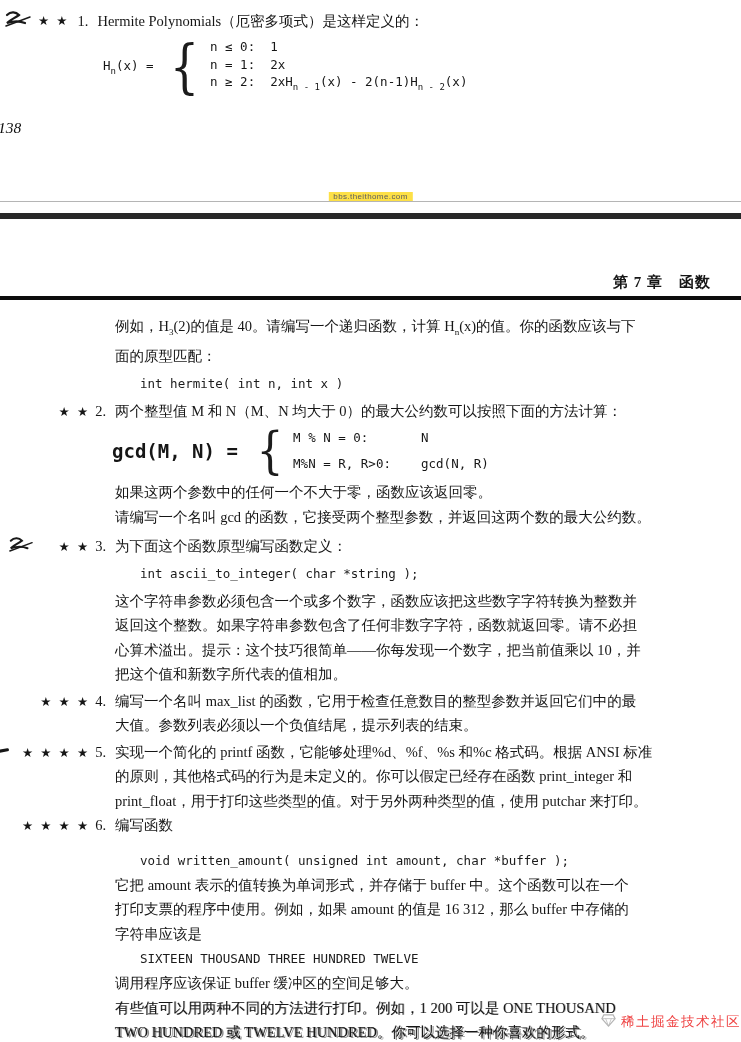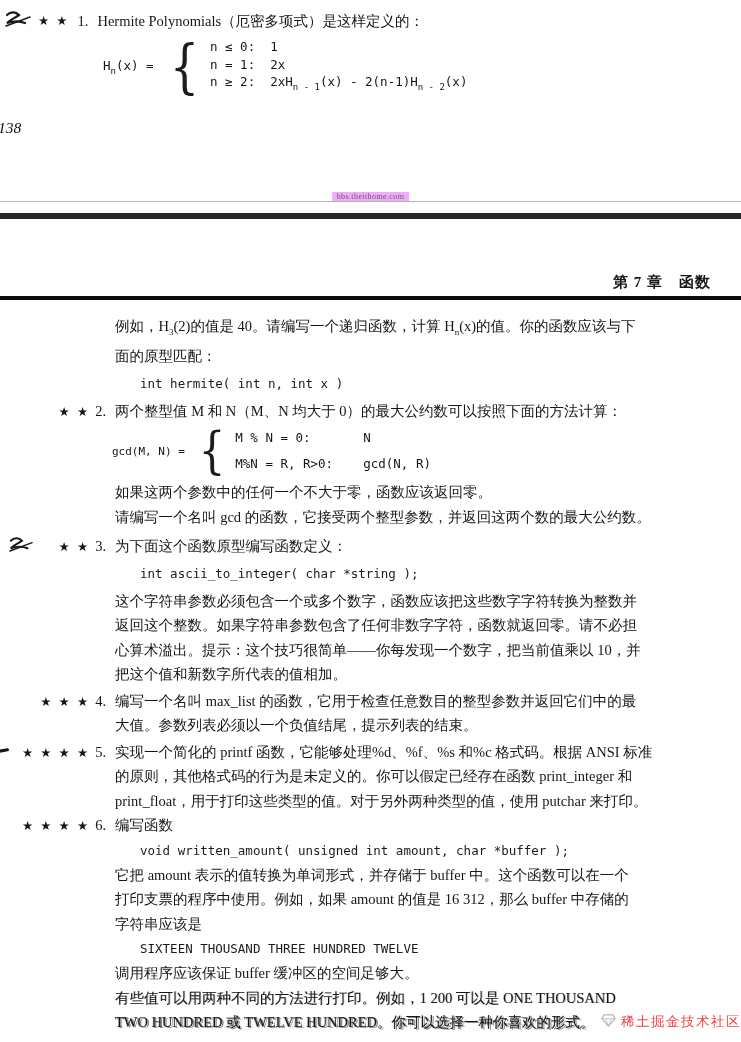--- a/index.html
+++ b/index.html
@@ -24,39 +24,39 @@
 
   .hformula { position:absolute; top:38px; left:103px; display:flex; align-items:center; }
   .hformula .f-lhs { font-size:12.5px; }
   .brace { font-family:"DejaVu Serif",serif; font-weight:300; color:#1c1c1c; margin:0 7px 0 5px; }
   .hformula .brace { font-size:58px; line-height:58px; transform:scaleX(.8); }
   .hformula .f-cases { font-size:12.5px; line-height:17.5px; }
 
   .page-number { position:absolute; top:119px; left:-2px; font-style:italic; font-size:15.5px; color:#0e0e0e; }
 
   .site-rule { position:absolute; top:201px; left:0; width:741px; border-top:1px solid #b5b5b5; }
-  .site-watermark { position:absolute; top:192px; left:50%; transform:translateX(-50%); font-family:Liberation Serif, serif; font-size:8px; color:#5d5d5d; background:#f0abfc; padding:0 5px; letter-spacing:.4px; }
+  .site-watermark { position:absolute; top:192px; left:50%; transform:translateX(-50%); font-family:Liberation Sans, sans-serif; font-size:8px; color:#5d5d5d; background:#fde047; padding:0 5px; letter-spacing:.4px; }
   .page-edge-rule { position:absolute; top:213px; left:0; width:741px; height:6px; background:#282828; filter:blur(.5px); }
 
   
   .chapter-heading { position:absolute; top:273px; right:30px; font-size:15px; font-weight:600; letter-spacing:1px; }
   .chapter-rule { position:absolute; top:296px; left:0; width:741px; height:4px; background:#0d0d0d; }
 
   
   .content { position:absolute; top:308px; left:0; width:636px; font-size:14.5px; }
   .block { padding-left:115px; padding-right:26px; }
   .line { line-height:24.5px; white-space:nowrap; }
   .ex { position:relative; }
   .ex-label { position:absolute; left:0; top:0; width:106px; text-align:right; white-space:nowrap; line-height:24.5px; }
   .ex-label .stars { font-size:12.5px; letter-spacing:2px; }
   .ex-label .num { margin-left:5px; }
   .code-line { font-family:"DejaVu Sans Mono","Liberation Mono",monospace; white-space:pre; font-size:12.5px; line-height:21px; margin:4px 0 5px 25px; color:#1b1b1b; }
 
   .gcd-formula { display:flex; align-items:center; margin:2px 0 3px -3px; }
-  .gcd-formula .f-lhs { font-size:11px; }
+  .gcd-formula .f-lhs { font-size:19px;font-weight:bold; }
   .gcd-formula .brace { font-size:50px; line-height:50px; transform:scaleX(.85); }
   .gcd-formula .f-cases { font-size:12.5px; line-height:26px; }
 
   .pen-mark { position:absolute; }
   .pen-mark-ex3 { left:8px; top:2px; }
   .margin-mark { position:absolute; left:-2px; top:9px; width:11px; height:3px; background:#161616; transform:rotate(-10deg); border-radius:2px; }
 
   .smudged { filter:blur(.5px); text-shadow:1.6px .6px 0 rgba(45,45,45,.55), -.6px 0 0 rgba(45,45,45,.3); }
   .semi-smudged { text-shadow:.8px .3px 0 rgba(45,45,45,.35); }
 
@@ -157,21 +157,21 @@
       <div class="line">实现一个简化的 printf 函数，它能够处理%d、%f、%s 和%c 格式码。根据 ANSI 标准</div>
       <div class="line">的原则，其他格式码的行为是未定义的。你可以假定已经存在函数 print_integer 和</div>
       <div class="line">print_float，用于打印这些类型的值。对于另外两种类型的值，使用 putchar 来打印。</div>
     </div>
 
     <div class="block ex">
       <span class="ex-label"><span class="stars">★ ★ ★ ★</span><span class="num">6.</span></span>
       <div class="line">编写函数</div>
     </div>
     <div class="block">
-        <div class="code-line" style="margin:2px 0 2px 25px;">void written_amount( unsigned int amount, char *buffer );</div>
+        <div class="code-line" style="margin:12px 0 2px 25px;">void written_amount( unsigned int amount, char *buffer );</div>
       </div>
     <div class="block">
       <div class="line">它把 amount 表示的值转换为单词形式，并存储于 buffer 中。这个函数可以在一个</div>
       <div class="line">打印支票的程序中使用。例如，如果 amount 的值是 16 312，那么 buffer 中存储的</div>
       <div class="line">字符串应该是</div>
       <div class="code-line" style="margin:2px 0 2px 25px;">SIXTEEN THOUSAND THREE HUNDRED TWELVE</div>
       <div class="line">调用程序应该保证 buffer 缓冲区的空间足够大。</div>
       <div class="line semi-smudged">有些值可以用两种不同的方法进行打印。例如，1 200  可以是  ONE THOUSAND</div>
       <div class="line smudged">TWO HUNDRED 或 TWELVE HUNDRED。你可以选择一种你喜欢的形式。</div>
     </div>

